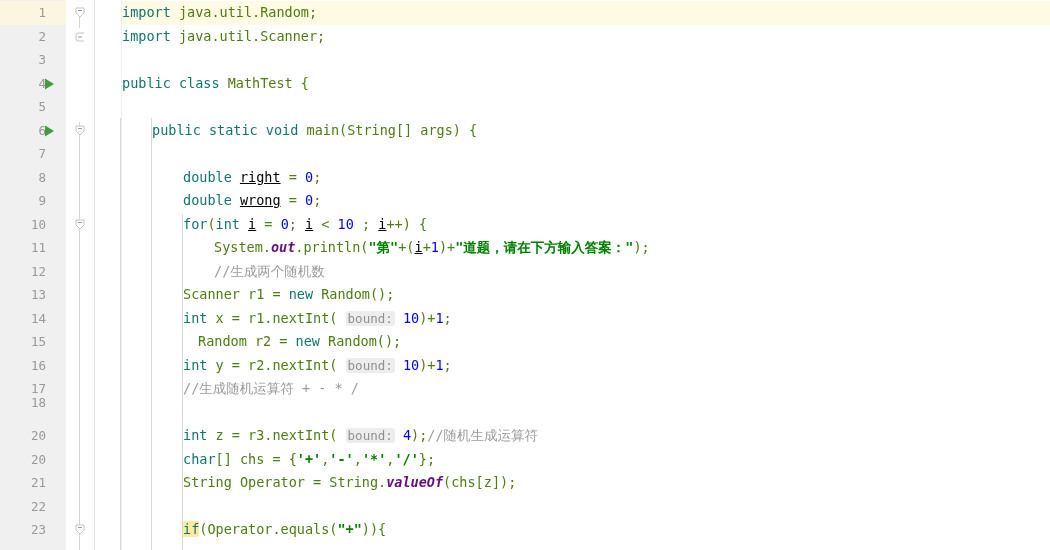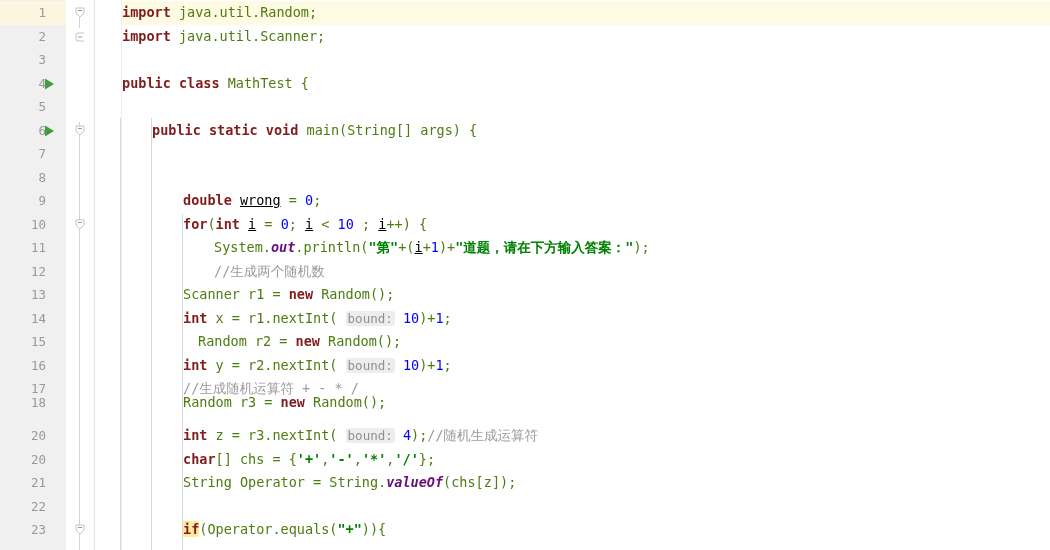--- a/index.html
+++ b/index.html
@@ -42,21 +42,21 @@
     font-family:"DejaVu Sans Mono","Liberation Mono",monospace;
   }
 
   
   .iguide{position:absolute;width:1px;background:#d8d8d8;z-index:2;}
 
   
   .spine{position:absolute;left:79px;width:1px;background:#d4d4d4;z-index:2;}
 
   
-  .kw{color:#7f1d1d;font-weight:bold;text-align:center;}
+  .kw{color:#0f766e;font-weight:normal;text-align:center;}
   .num{color:#0000ff;}
   .str{color:#008000;font-weight:bold;}
   .cmt{color:#9a9a9a;font-style:normal;}
   .stat{color:#660e7a;font-style:italic;font-weight:bold;}
   .lvar{text-decoration:underline;}
   .plain{color:#4d7c0f;}
   .hint{
     color:#909090;background:#ededed;border-radius:3px;
     padding:0 2px;font-size:12.5px;
   }
@@ -131,20 +131,21 @@
       <span class="code" style="left:152px"><span class="kw">public</span> <span class="kw">static</span> <span class="kw">void</span> <span class="plain">main(String[] args) {</span></span>
     </div>
 
     <div class="row" style="top:142px">
       <span class="lnum">7</span>
       <span class="code"></span>
     </div>
 
     <div class="row" style="top:165.5px">
       <span class="lnum">8</span>
+      <span class="code" style="left:183px"><span class="kw">double</span> <span class="lvar">right</span> <span class="plain">=</span> <span class="num">0</span><span class="plain">;</span></span>
     </div>
 
     <div class="row" style="top:189px">
       <span class="lnum">9</span>
       <span class="code" style="left:183px"><span class="kw">double</span> <span class="lvar">wrong</span> <span class="plain">=</span> <span class="num">0</span><span class="plain">;</span></span>
     </div>
 
     <div class="row" style="top:212.5px">
       <span class="lnum">10</span>
       <svg class="fold" viewBox="0 0 16 16">
@@ -184,21 +185,20 @@
       <span class="code" style="left:183px"><span class="kw">int</span> <span class="plain">y = r2.nextInt(</span> <span class="hint">bound:</span> <span class="num">10</span><span class="plain">)+</span><span class="num">1</span><span class="plain">;</span></span>
     </div>
 
     <div class="row" style="top:377px">
       <span class="lnum">17</span>
       <span class="code cmt" style="left:183px">//生成随机运算符 + - * /</span>
     </div>
 
     <div class="row" style="top:391px">
       <span class="lnum">18</span>
-      <span class="code" style="left:183px"><span class="plain">Random r3 =</span> <span class="kw">new</span> <span class="plain">Random();</span></span>
     </div>
 
     <div class="row" style="top:424px">
       <span class="lnum">20</span>
       <span class="code" style="left:183px"><span class="kw">int</span> <span class="plain">z = r3.nextInt(</span> <span class="hint">bound:</span> <span class="num">4</span><span class="plain">);</span><span class="cmt">//随机生成运算符</span></span>
     </div>
 
     <div class="row" style="top:447.5px">
       <span class="lnum">20</span>
       <span class="code" style="left:183px"><span class="kw">char</span><span class="plain">[] chs =</span> <span class="plain">{</span><span class="str">'+'</span><span class="plain">,</span><span class="str">'-'</span><span class="plain">,</span><span class="str">'*'</span><span class="plain">,</span><span class="str">'/'</span><span class="plain">};</span></span>

